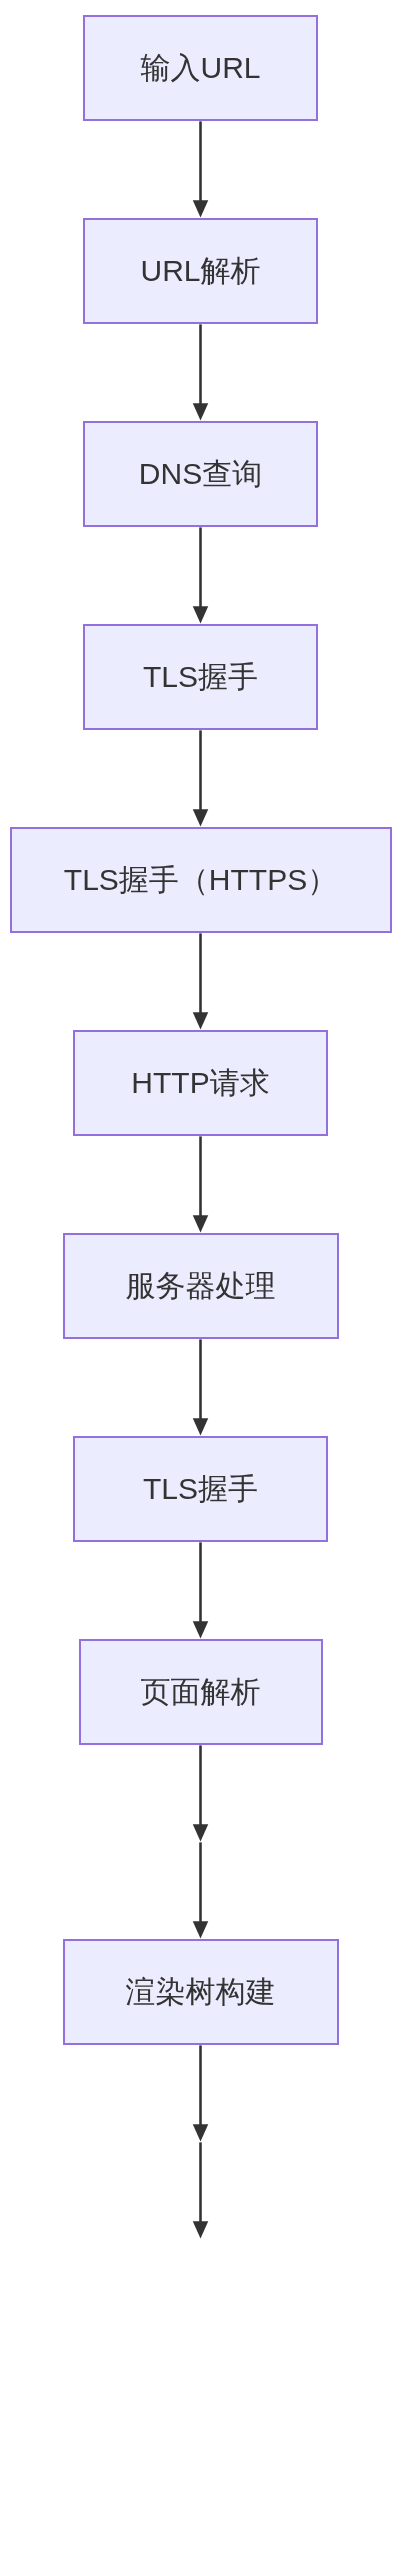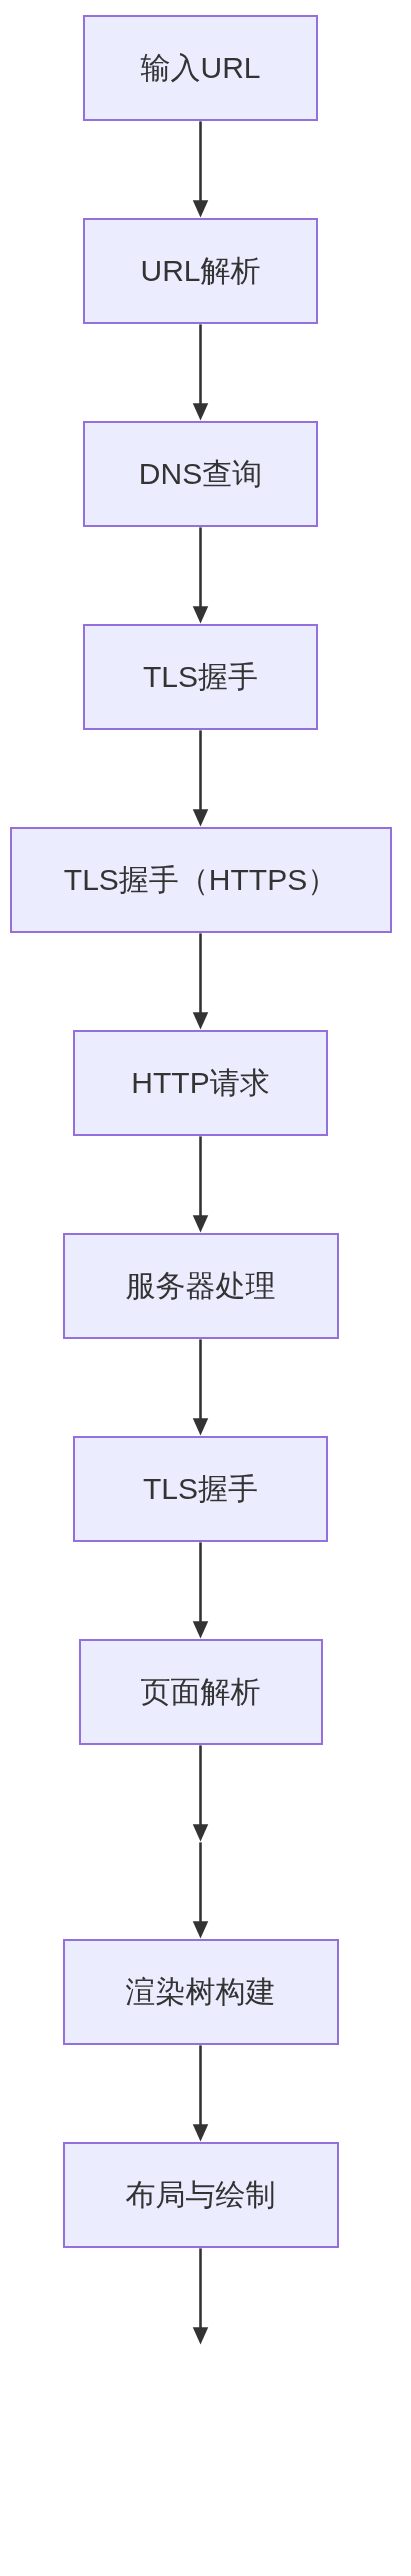--- a/index.html
+++ b/index.html
@@ -165,23 +165,20 @@
     <span class="label">渲染树构建</span>
   </div>
 
   <svg class="connector" viewBox="0 0 48 149" xmlns="http://www.w3.org/2000/svg">
     <g>
       <line x1="24" y1="0" x2="24" y2="124" stroke="#333333" stroke-width="4"></line>
       <polygon points="12,122 36,122 24,149" fill="#333333"></polygon>
     </g>
   </svg>
 
-  <div class="node w-five">
-    <span class="label">布局与绘制</span>
-  </div>
 
   <svg class="connector" viewBox="0 0 48 149" xmlns="http://www.w3.org/2000/svg">
     <g>
       <line x1="24" y1="0" x2="24" y2="124" stroke="#333333" stroke-width="4"></line>
       <polygon points="12,122 36,122 24,149" fill="#333333"></polygon>
     </g>
   </svg>
 
 
 </div>

